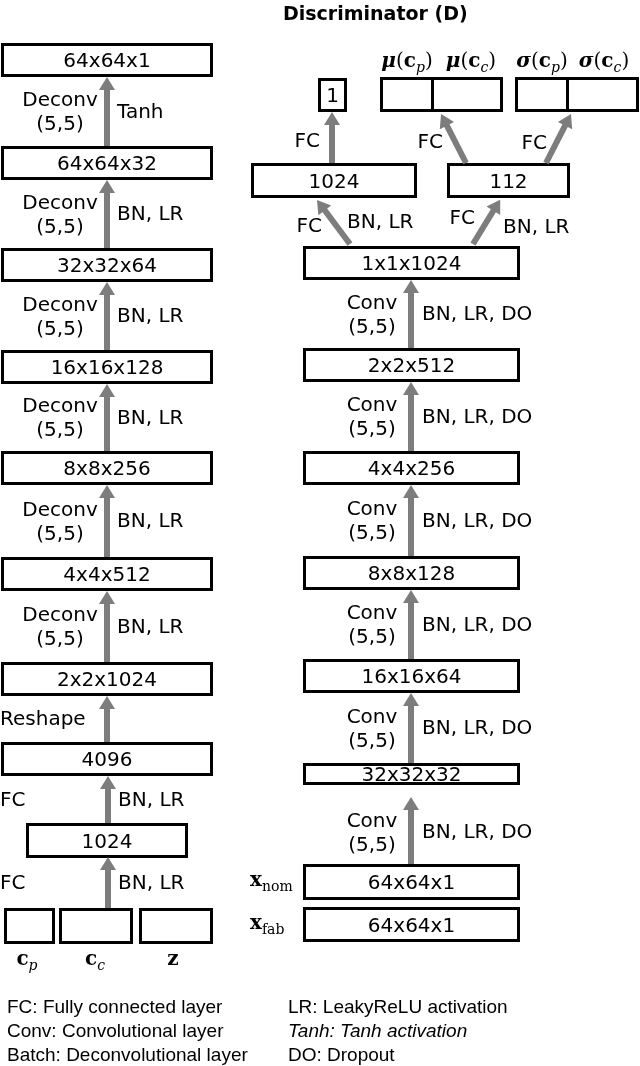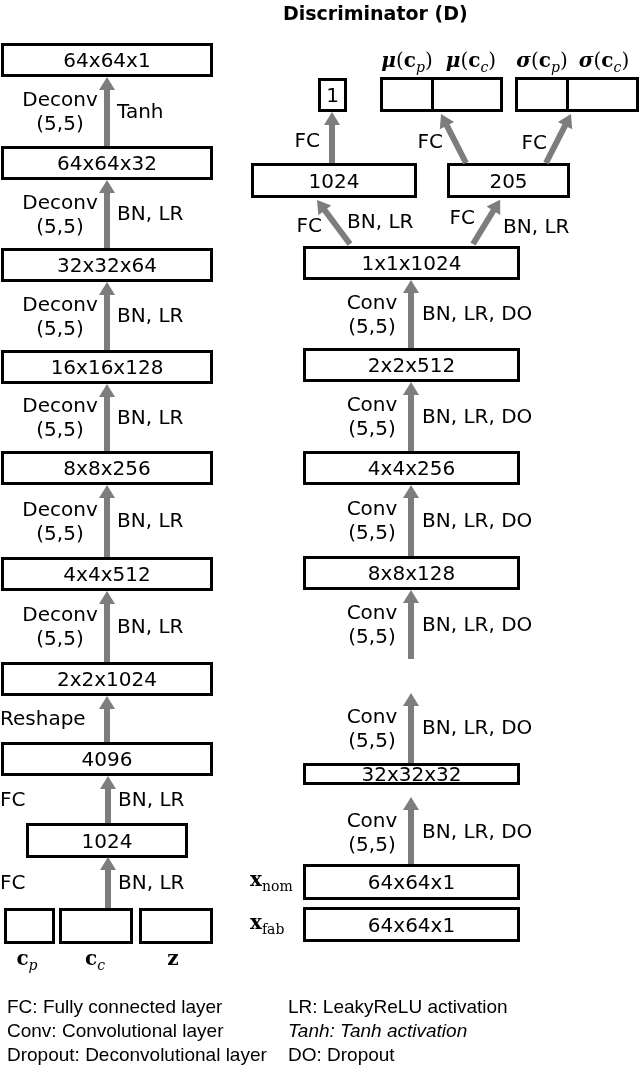--- a/index.html
+++ b/index.html
@@ -153,20 +153,21 @@
   <div class="op-left-single" style="top:788px;">FC</div>
   <div class="op-right" style="left:118px; top:788px;">BN, LR</div>
 
   <div class="op-left-single" style="top:871px;">FC</div>
   <div class="op-right" style="left:118px; top:871px;">BN, LR</div>
 
   <div class="box" style="left:303px; top:246px; width:217px; height:34px;">1x1x1024</div>
   <div class="box" style="left:303px; top:348px; width:217px; height:34px;">2x2x512</div>
   <div class="box" style="left:303px; top:451px; width:217px; height:34px;">4x4x256</div>
   <div class="box" style="left:303px; top:556px; width:217px; height:34px;">8x8x128</div>
+  <div class="box" style="left:303px; top:659px; width:217px; height:34px;">16x16x64</div>
   <div class="box" style="left:303px; top:763px; width:217px; height:22px;">32x32x32</div>
   <div class="box" style="left:303px; top:864px; width:217px; height:36px;">64x64x1</div>
   <div class="box" style="left:303px; top:907px; width:217px; height:35px;">64x64x1</div>
 
   <div class="math" style="left:250px; top:868px;">
     <span class="arg">x</span><span class="sbr">nom</span>
   </div>
   <div class="math" style="left:250px; top:911px;">
     <span class="arg">x</span><span class="sbr">fab</span>
   </div>
@@ -226,21 +227,21 @@
     </div>
   <div class="op-right" style="left:422px; top:716px;">BN, LR, DO</div>
 
   <div class="op-left" style="left:320px; top:808px;">
       <span>Conv</span>
       <span>(5,5)</span>
     </div>
   <div class="op-right" style="left:422px; top:820px;">BN, LR, DO</div>
 
   <div class="box" style="left:251px; top:163px; width:166px; height:35px;">1024</div>
-  <div class="box" style="left:447px; top:163px; width:123px; height:35px;">205</div>
+  <div class="box" style="left:447px; top:163px; width:123px; height:35px;">112</div>
 
   <div class="box" style="left:318px; top:78px; width:29px; height:34px;">1</div>
 
   <div class="cellbox" style="left:380px; top:77px; width:123px; height:35px;">
     <div class="cell" style="width:48px;"></div>
     <div class="cell" style="flex:1;"></div>
   </div>
   <div class="cellbox" style="left:515px; top:77px; width:124px; height:35px;">
     <div class="cell" style="width:48px;"></div>
     <div class="cell" style="flex:1;"></div>
@@ -283,18 +284,18 @@
   <div class="fc-lbl" style="left:270px; top:129px;">FC</div>
   <div class="fc-lbl" style="left:272px; top:214px;">FC</div>
   <div class="op-right" style="left:347px; top:210px;">BN, LR</div>
   <div class="fc-lbl" style="left:425px; top:206px;">FC</div>
   <div class="op-right" style="left:503px; top:215px;">BN, LR</div>
   <div class="fc-lbl" style="left:393px; top:130px;">FC</div>
   <div class="fc-lbl" style="left:497px; top:131px;">FC</div>
 
   <div class="legend-line" style="left:7px; top:996px;">FC: Fully connected layer</div>
   <div class="legend-line" style="left:7px; top:1020px;">Conv: Convolutional layer</div>
-  <div class="legend-line" style="left:7px; top:1044px;">Dropout: Deconvolutional layer</div>
+  <div class="legend-line" style="left:7px; top:1044px;">Batch: Deconvolutional layer</div>
   <div class="legend-line" style="left:288px; top:996px;">LR: LeakyReLU activation</div>
   <div class="legend-line" style="left:288px; top:1020px;font-style:italic;">Tanh: Tanh activation</div>
   <div class="legend-line" style="left:288px; top:1044px;">DO: Dropout</div>
 
 </div>
 
 </body></html>

